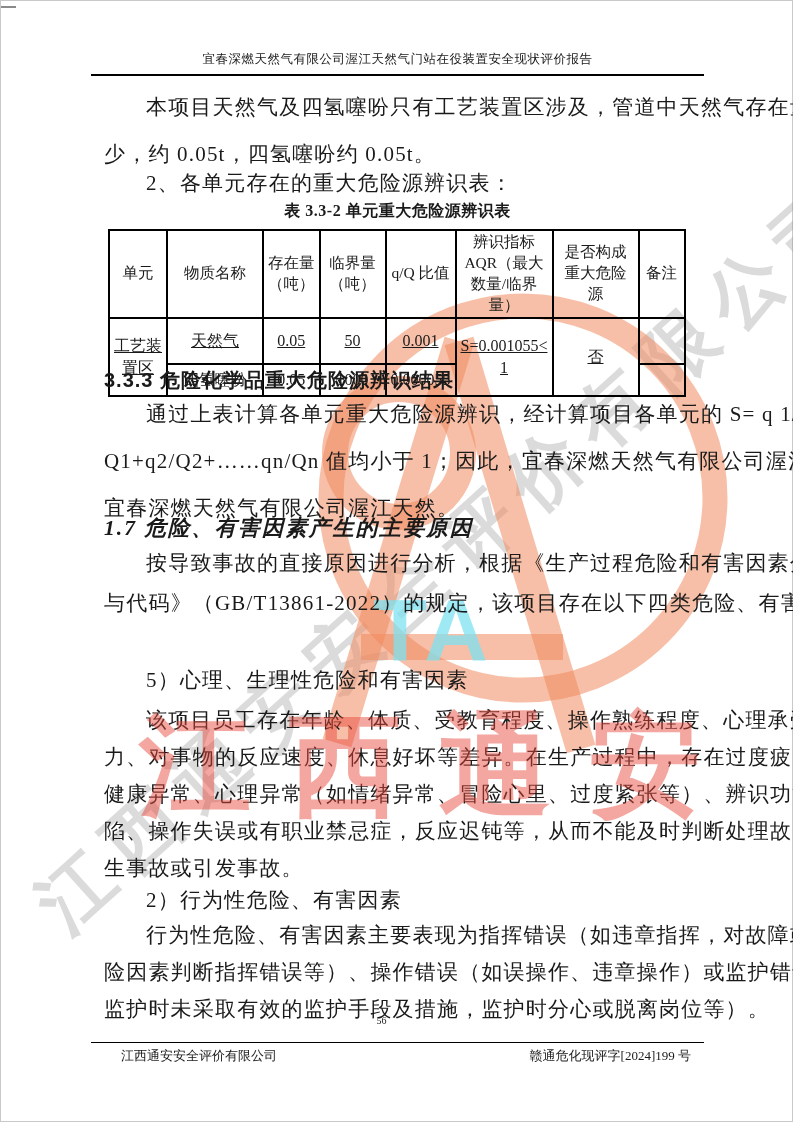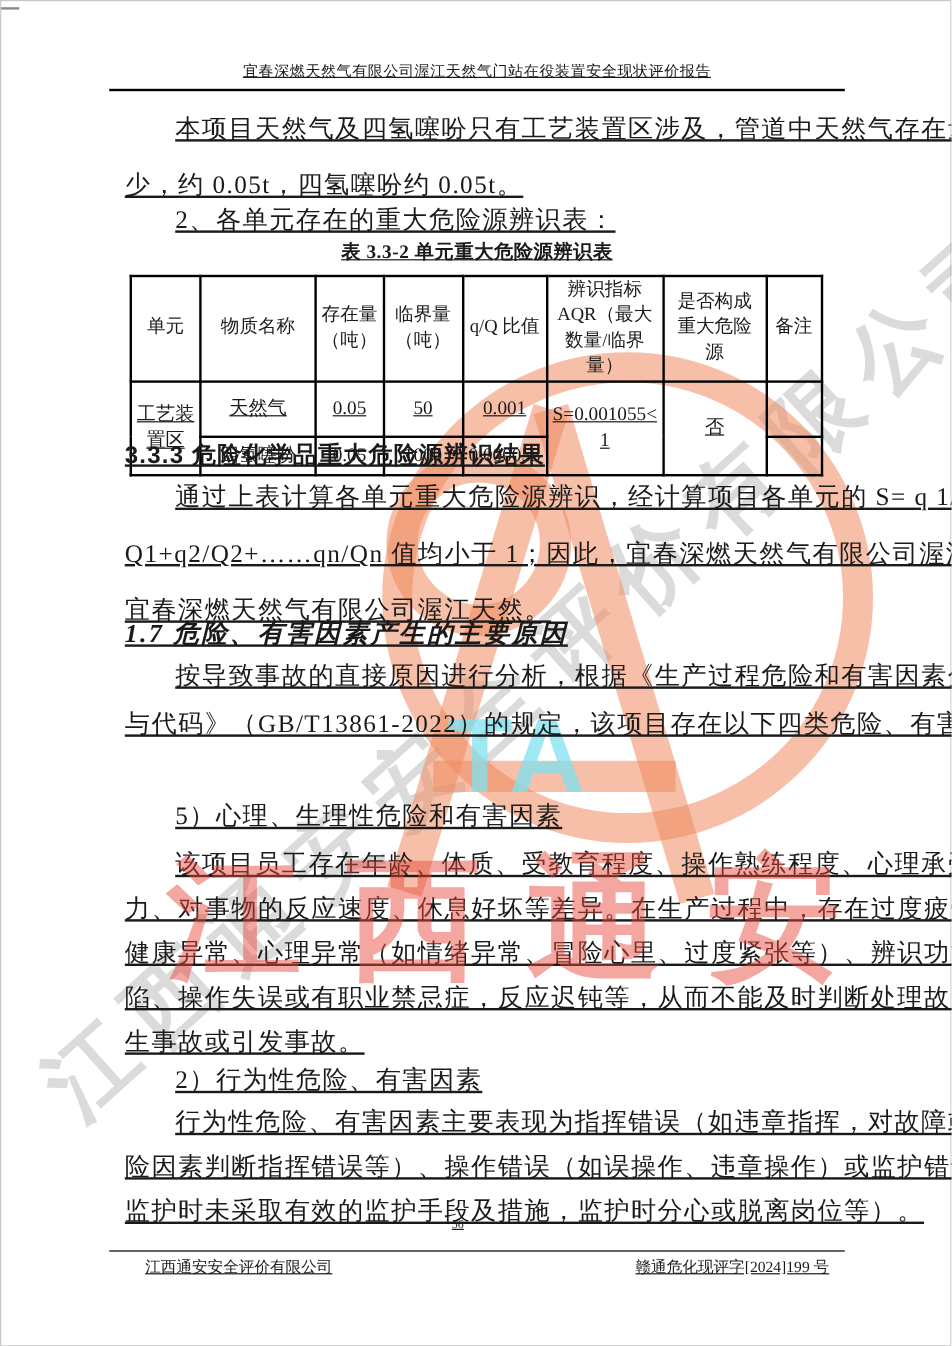--- a/index.html
+++ b/index.html
@@ -15,21 +15,21 @@
            font-family:"Liberation Sans","DejaVu Sans",sans-serif;}
   .wm-stamp{position:absolute;left:0;top:0;z-index:2;}
   .wm-cyan{position:absolute;left:372px;top:578px;font-size:88px;font-weight:bold;
            letter-spacing:4px;color:rgba(125,226,240,0.75);z-index:3;
            font-family:"Liberation Sans","DejaVu Sans",sans-serif;}
   .wm-red{position:absolute;left:138px;top:690px;font-size:112px;font-weight:bold;
           letter-spacing:38px;white-space:nowrap;color:rgba(230,72,56,0.48);z-index:5;
           font-family:"Liberation Sans","DejaVu Sans",sans-serif;pointer-events:none;}
 
   
-  .layer{position:absolute;z-index:4;text-decoration:underline;}
+  .layer{position:absolute;z-index:4;}
   .header-title{top:50px;left:45px;width:703px;text-align:center;font-size:12.5px;letter-spacing:0.5px;}
   .header-rule{top:73px;left:90px;width:613px;height:0;border-top:2px solid #000;}
   .footer-rule{top:1041px;left:90px;width:613px;height:0;border-top:1.5px solid #000;}
   .page-number{top:1014px;left:29px;width:703px;text-align:center;font-size:10px;}
   .footer-left{top:1046px;left:120px;font-size:13px;}
   .footer-right{top:1046px;left:90px;width:600px;text-align:right;font-size:13px;}
 
   .textblock{left:103px;width:588px;font-size:21px;letter-spacing:1.2px;}
   .textblock .line{white-space:nowrap;}
   .indent .line:first-child{text-indent:42px;}

